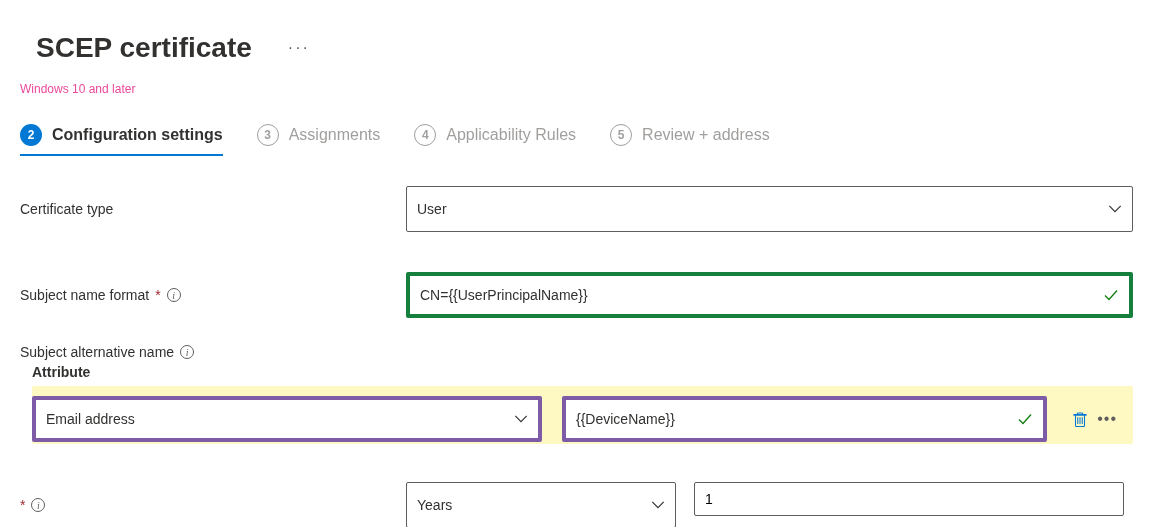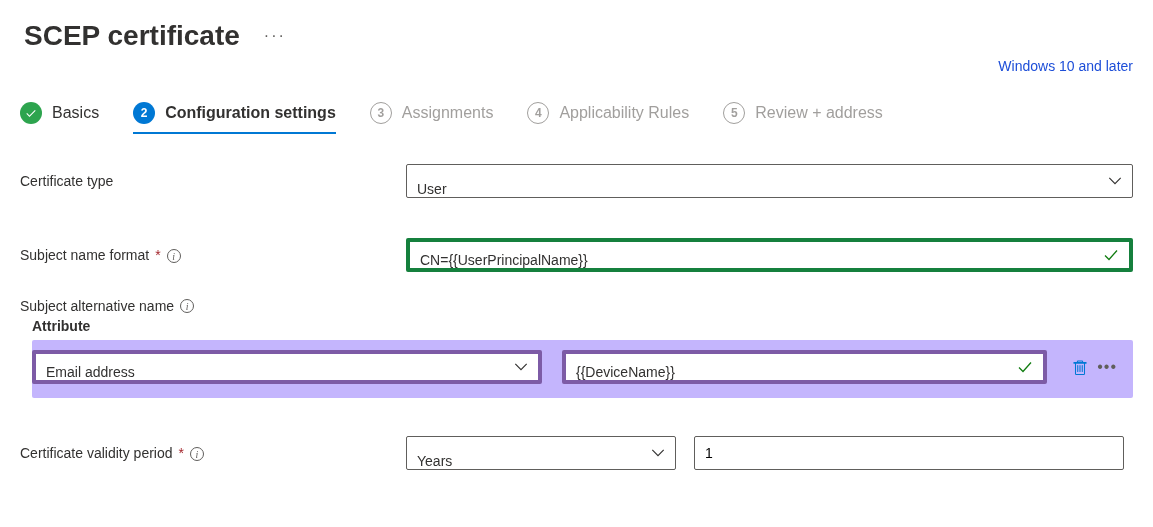--- a/index.html
+++ b/index.html
@@ -8,27 +8,27 @@
     padding: 16px 20px;
     font-family: "Segoe UI", -apple-system, BlinkMacSystemFont, sans-serif;
     font-size: 14px;
     color: #323130;
     background: #fff;
     width: 1153px;
   }
   .page-title {
     font-size: 28px;
     font-weight: 600;
-    margin: 4px;
+    margin: 16px;
     display: inline-block;
     vertical-align: middle;
   }
   .title-row { display: flex; align-items: center; gap: 16px; }
   .more-icon { font-size: 16px; color: #605e5c; letter-spacing: 2px; cursor: pointer; padding: 4px; }
-  .subtitle { color: #1d4ed8; font-size: 14px; margin-top: 2px; text-align: right; }
+  .subtitle { color: #ec4899; font-size: 12px; margin-top: 2px; }
   .tabs {
     display: flex;
     gap: 34px;
     margin-top: 28px;
     border-bottom: 0;
   }
   .tab {
     display: flex;
     align-items: center;
     gap: 10px;
@@ -52,45 +52,45 @@
   .form-row {
     display: flex;
     align-items: center;
     margin-top: 24px;
     gap: 16px;
   }
   .form-row.first { margin-top: 30px; }
   .label-col {
     flex: 0 0 370px;
     display: flex;
-    align-items: flex-end;
+    align-items: center;
     gap: 6px;
     font-size: 14px;
     color: #323130;
   }
   .required-star { color: #a4262c; }
   .info-icon {
     width: 14px; height: 14px; border: 1px solid #605e5c; border-radius: 50%;
     display: inline-flex; align-items: center; justify-content: center;
     font-size: 10px; color: #605e5c; font-style: italic; font-family: Georgia, serif;
     cursor: pointer;
   }
   .field-col { flex: 1; }
   .select-ctrl, .input-ctrl {
     width: 100%;
-    height: 34px;
+    height: 46px;
     border: 1px solid #605e5c;
     border-radius: 2px;
     background: #fff;
     padding: 0 34px 0 10px;
     font-size: 14px;
     font-family: inherit;
     position: relative;
     display: flex;
-    align-items: flex-end;
+    align-items: center;
     cursor: pointer;
   }
   .select-ctrl .chevron {
     position: absolute; right: 10px; top: 50%; transform: translateY(-50%);
     pointer-events: none;
   }
   .input-valid {
     border: 4px solid #15803d;
   }
   .input-valid .check-right {
@@ -103,22 +103,22 @@
     align-items: center;
     gap: 6px;
     font-size: 14px;
   }
   .san-block { margin-top: 4px; padding-left: 12px; }
   .san-header { display: flex; gap: 20px; font-weight: 600; padding: 0 0 6px 0; }
   .san-header .col-attr { flex: 0 0 510px; }
   .san-header .col-val { flex: 1; }
   .san-row {
     display: flex; align-items: center; gap: 20px;
-    background: #c4b5fd;
-    padding: 10px 6px 14px 0;
+    background: #fef9c3;
+    padding: 10px 6px 2px 0;
     border-radius: 2px;
   }
   .san-row .col-attr { flex: 0 0 510px; }
   .san-row .col-val { flex: 1; border-radius: 14px; }
   .san-row .col-actions { flex: 0 0 60px; display: flex; align-items: center; gap: 4px; justify-content: flex-end; padding-right: 6px; }
   .trash-icon { color: #0078d4; cursor: pointer; }
   .ellipsis-icon { color: #605e5c; cursor: pointer; font-size: 16px; letter-spacing: 1px; padding: 2px 4px; }
   .select-inline { background: #fff; }
   .validity-row { display: flex; gap: 18px; }
   .validity-row .unit { flex: 0 0 270px; }
@@ -132,28 +132,20 @@
 </head>
 <body>
 
 <div class="title-row">
   <h1 class="page-title">SCEP certificate</h1>
   <span class="more-icon">···</span>
 </div>
 <div class="subtitle">Windows 10 and later</div>
 
 <div class="tabs">
-  <div class="tab done">
-    <span class="step-badge check">
-      <svg width="12" height="12" viewBox="0 0 16 16">
-          <path d="M6 11.2 2.8 8l-1 1L6 13.2 14.2 5l-1-1z" fill="#fff"></path>
-        </svg>
-    </span>
-    <span>Basics</span>
-  </div>
   <div class="tab active">
     <span class="step-badge current">2</span>
     <span>Configuration settings</span>
   </div>
   <div class="tab disabled">
     <span class="step-badge pending">3</span>
     <span>Assignments</span>
   </div>
   <div class="tab disabled">
     <span class="step-badge pending">4</span>
@@ -235,21 +227,20 @@
             <path d="M6 7h12v14a1 1 0 0 1-1 1H7a1 1 0 0 1-1-1V7zm3-3h6l1 2H8l1-2zM4 6h16v1H4V6zm5 4v8m3-8v8m3-8v8" stroke="#0078d4" stroke-width="1.4" fill="none" stroke-linecap="round"></path>
           </svg>
       </span>
       <span class="ellipsis-icon">•••</span>
     </div>
   </div>
 </div>
 
 <div class="form-row" style="margin-top:38px;">
   <div class="label-col">
-    <span>Certificate validity period</span>
     <span class="required-star">*</span>
     <span class="info-icon">i</span>
   </div>
   <div class="field-col">
     <div class="validity-row">
       <div class="unit">
         <div class="select-ctrl">
           <span>Years</span>
           <span class="chevron">
             <svg width="14" height="14" viewBox="0 0 16 16">

